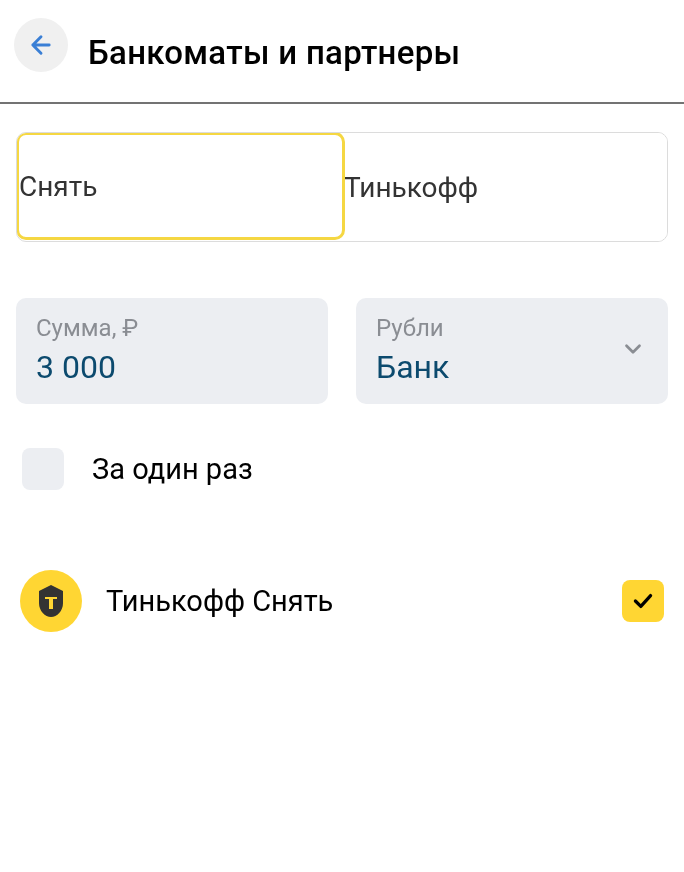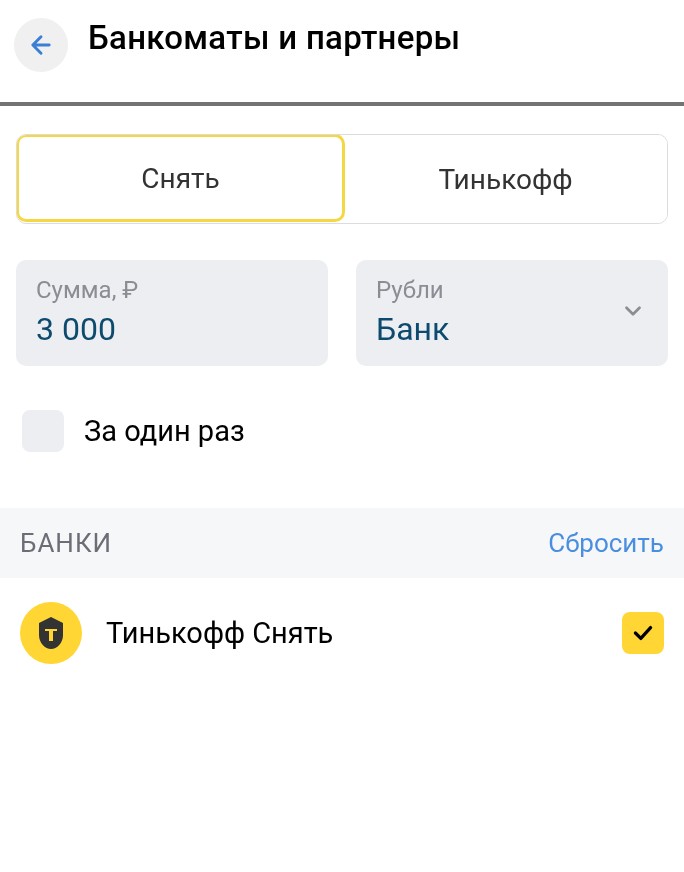--- a/index.html
+++ b/index.html
@@ -9,24 +9,24 @@
       font-family: -apple-system, BlinkMacSystemFont, "Segoe UI", Roboto, Helvetica, Arial, sans-serif;
     }
     body {
       width: 684px;
       height: 872px;
       background: #ffffff;
       overflow: hidden;
     }
     .header {
       display: flex;
-      align-items: flex-start;
+      align-items: flex-end;
       padding: 18px 3px 30px 14px;
       gap: 20px;
-      border-bottom: 4px solid #737373;
+      border-bottom: 2px solid #737373;
     }
     .back-button {
       width: 54px;
       height: 54px;
       border-radius: 50%;
       background: #f0f0f0;
       display: flex;
       align-items: center;
       justify-content: center;
       cursor: pointer;
@@ -42,40 +42,40 @@
       padding: 28px 16px 0 16px;
     }
     .tabs {
       display: flex;
       border-radius: 10px;
       overflow: hidden;
       border: 1px solid #dcdcdc;
     }
     .tab {
       flex: 1;
-      height: 88px;
-      display: flex;
-      align-items: center;
-      justify-content: center;
+      height: 108px;
+      display: flex;
+      align-items: center;
+      justify-content: flex-start;
       font-size: 28px;
       color: #333333;
       cursor: pointer;
       background: #ffffff;
     }
     .tab.active {
       border: 3px solid #f5d742;
       border-radius: 10px;
       margin: -1px;
       z-index: 1;
       background: #ffffff;
     }
     .form-row {
       display: flex;
       gap: 28px;
-      margin-top: 36px;
+      margin-top: 56px;
     }
     .field {
       flex: 1;
       background: #eceef2;
       border-radius: 10px;
       padding: 16px 20px 18px 20px;
       position: relative;
     }
     .field-label {
       font-size: 24px;
@@ -88,21 +88,21 @@
     }
     .field-chevron {
       position: absolute;
       right: 22px;
       top: 50%;
       transform: translateY(-50%);
     }
     .checkbox-row {
       display: flex;
       align-items: center;
-      gap: 20px;
+      gap: 28px;
       margin-top: 44px;
       padding-left: 6px;
     }
     .checkbox {
       width: 42px;
       height: 42px;
       background: #eceef2;
       border-radius: 8px;
       cursor: pointer;
     }
@@ -204,24 +204,20 @@
       </div>
     </div>
   </div>
 
   <div class="checkbox-row">
     <div class="checkbox"></div>
     <div class="checkbox-label">За один раз</div>
   </div>
 
   <div class="section">
-    <div class="section-header">
-      <div class="section-title">БАНКИ</div>
-      <div class="reset-link">Сбросить</div>
-    </div>
 
     <div class="bank-row">
       <div class="bank-icon">
         <svg width="40" height="40" viewBox="0 0 40 40">
           <path d="M20 4 L32 10 L32 22 C32 30 26 36 20 36 C14 36 8 30 8 22 L8 10 Z" fill="#333333"></path>
           <rect x="14" y="16" width="12" height="2" fill="#ffd633"></rect>
           <rect x="18" y="16" width="4" height="12" fill="#ffd633"></rect>
         </svg>
       </div>
       <div class="bank-name">Тинькофф Снять</div>

